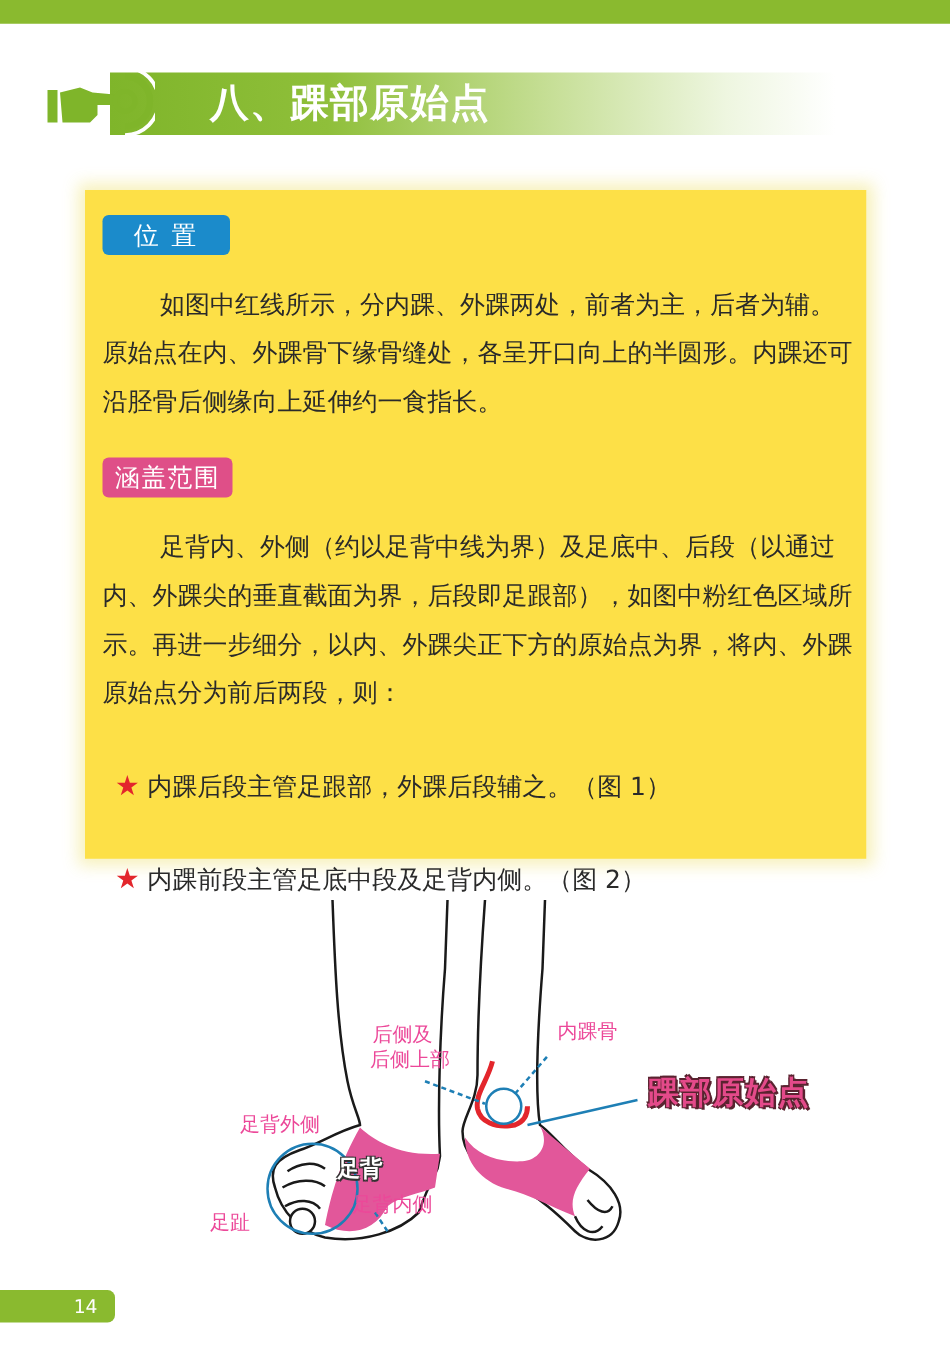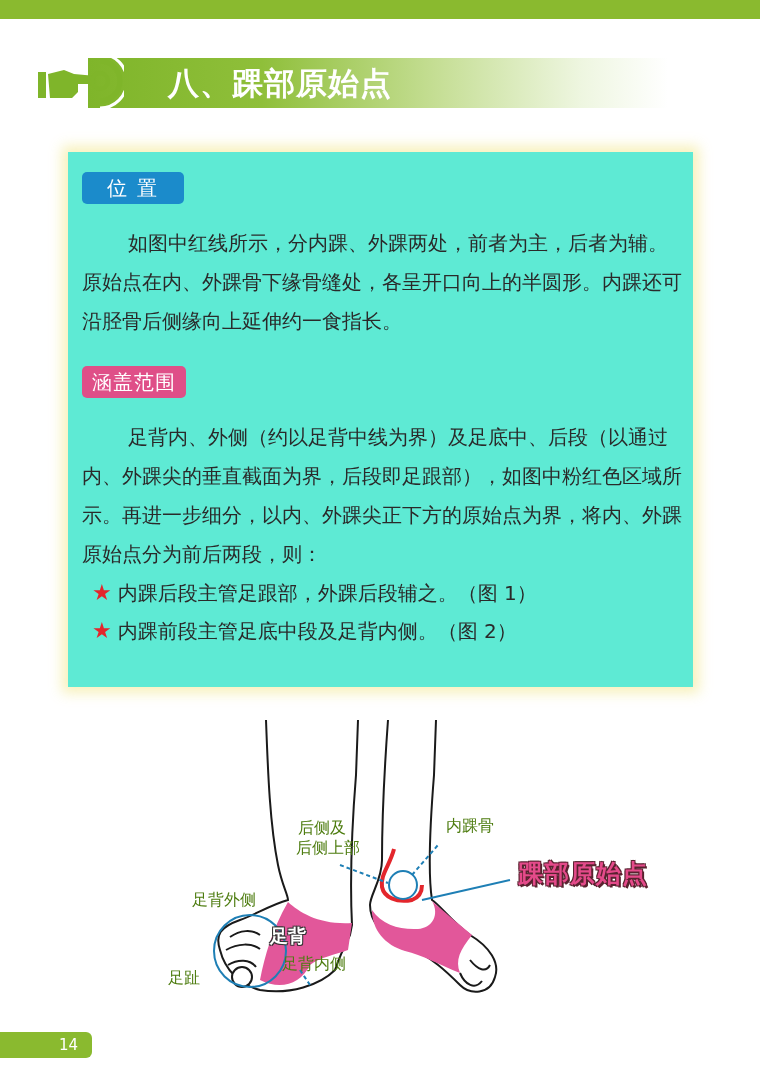--- a/index.html
+++ b/index.html
@@ -19,42 +19,42 @@
     }
     .title-icon {
       position: absolute; left: 34px; top: 52px; width: 90px; height: 60px;
     }
     .title-text {
       position: absolute; left: 168px; top: 60px; height: 46px; line-height: 46px;
       font-size: 31px; font-weight: bold; color: #ffffff; letter-spacing: 1px;
     }
     .panel {
       position: absolute; left: 68px; top: 152px; width: 625px; height: 535px;
-      background: #5eead4;
+      background: #fde047;
       box-shadow: 0 0 12px 6px rgba(245,238,170,0.8);
     }
     .tag {
       position: absolute; border-radius: 5px; color: #fff;
       font-size: 20px; line-height: 32px; text-align: center;
     }
     .tag-blue { left: 14px; top: 20px; width: 102px; height: 32px; background: #1b8bcb; letter-spacing: 10px; text-indent: 8px; }
     .tag-pink { left: 14px; top: 214px; width: 104px; height: 32px; background: #df4f88; letter-spacing: 1px; }
     .para {
       position: absolute; left: 14px; width: 600px;
       font-size: 20px; line-height: 39px; color: #2a2a2a;
     }
     .para .indent { display: inline-block; width: 46px; }
     .p1 { top: 72px; }
     .p2 { top: 266px; }
     .star-list { position: absolute; left: 24px; top: 422px; width: 590px; }
-    .star-item { height: 38px; line-height: 38px; font-size: 20px; color: #2a2a2a; white-space: nowrap; }
+    .star-item { height: 38px; line-height: 38px; font-size: 20px; color: #2a2a2a; white-space: nowrap; margin-top: 36px; }
     .star { color: #e3262c; font-size: 22px; margin-right: 6px; }
     .figure { position: absolute; left: 160px; top: 715px; width: 520px; height: 300px; }
     .label {
-      position: absolute; font-size: 16px; line-height: 20px; color: #4d7c0f; white-space: nowrap;
+      position: absolute; font-size: 16px; line-height: 20px; color: #ec4899; white-space: nowrap;
     }
     .label-white {
       color: #fff; font-weight: bold; font-size: 18px;
       text-shadow: -1px -1px 0 #333, 1px -1px 0 #333, -1px 1px 0 #333, 1px 1px 0 #333;
     }
     .callout {
       position: absolute; left: 518px; top: 857px; font-size: 25px; font-weight: bold;
       color: #e44a8a; letter-spacing: 1px; white-space: nowrap;
       text-shadow: -1px -1px 0 #5a2330, 1px -1px 0 #5a2330, -1px 1px 0 #5a2330, 1px 1px 0 #5a2330, 2px 2px 0 #5a2330;
     }

